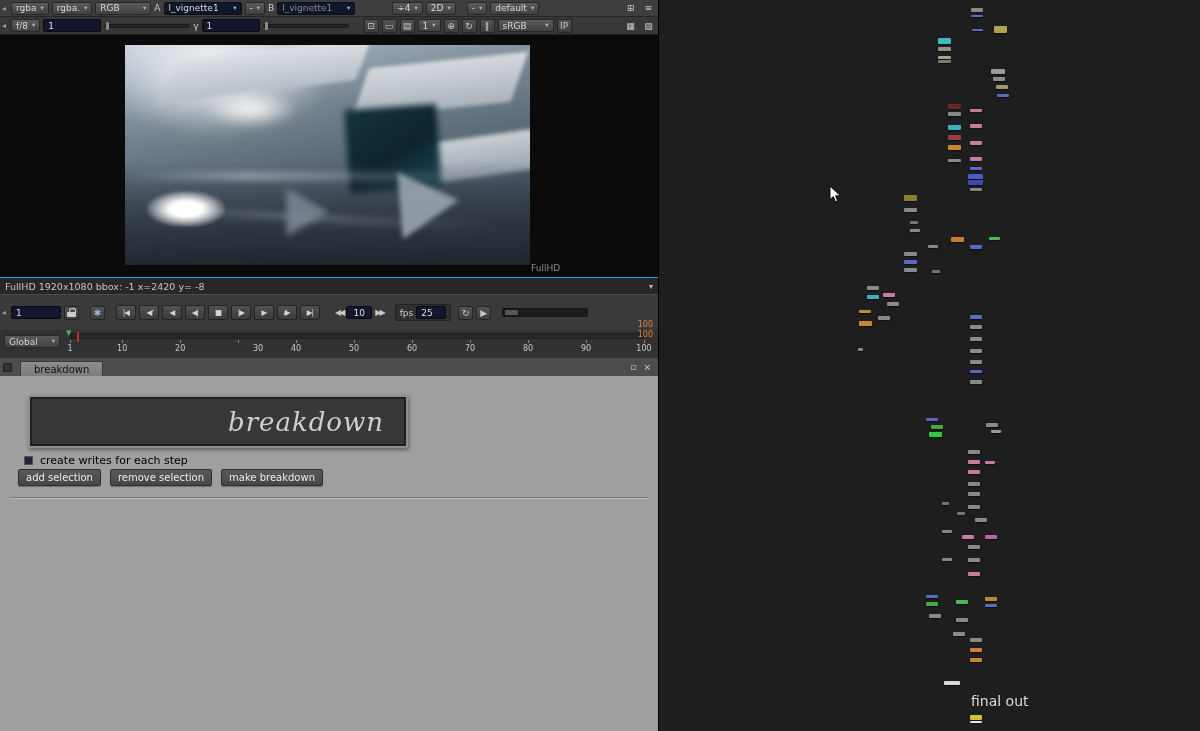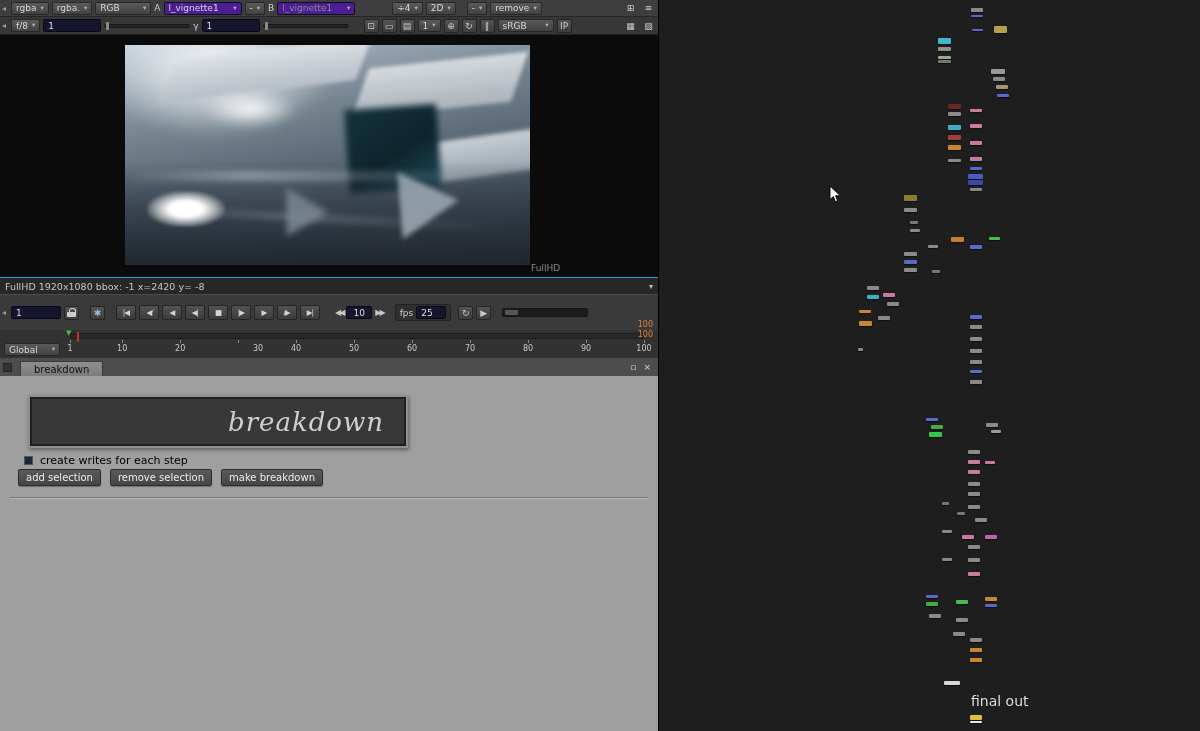--- a/index.html
+++ b/index.html
@@ -7,21 +7,21 @@
 #stage{position:relative;width:1200px;height:731px;background:#1d1d1d}
 .left{position:absolute;left:0;top:0;width:658px;height:731px;background:#0e0e0e}
 .row{display:flex;align-items:center;gap:3px}
 .ml4{margin-left:4px}.ml8{margin-left:8px}.ml12{margin-left:12px}.ml34{margin-left:34px}.mla{margin-left:auto}
 .tb1{position:absolute;left:0;top:0;width:658px;height:17px;background:#3e3e3e;border-bottom:1px solid #262626;padding:0 2px}
 .tb2{position:absolute;left:0;top:17px;width:658px;height:18px;background:#373737;border-bottom:1px solid #202020;padding:0 2px}
 .pane{color:#999;font-size:8px;width:6px;flex:none}
 .dd{height:13px;background:linear-gradient(#5a5a5a,#414141);border:1px solid #272727;border-radius:2px;color:#d8d8d8;font-size:9px;display:inline-flex;align-items:center;padding:0 4px;gap:4px;white-space:nowrap;flex:none}
 .dd b{font-weight:normal}
 .dd i{font-style:normal;font-size:6.5px;color:#b5b5b5;line-height:1}
-.dd.dark{background:#4c1d95;border-color:#0e0e18}
+.dd.dark{background:#0f172a;border-color:#0e0e18}
 .dd.dim b{color:#8a8a8a}
 .dd.w56{width:56px;justify-content:space-between}
 .dd.w78{width:78px;justify-content:space-between}
 .lbl{color:#cccccc;font-size:9px;flex:none}
 .inp{height:13px;background:#15152d;border:1px solid #090916;border-radius:2px;color:#ddd;font-size:9px;display:inline-flex;align-items:center;padding:0 4px;flex:none}
 .w58{width:58px}.w50{width:50px}.w30{width:30px}.w26{width:26px;justify-content:center}
 .slider{position:relative;width:86px;height:4px;background:#252525;border:1px solid #191919;border-radius:2px;flex:none}
 .slider u{position:absolute;left:1px;top:-3px;width:3px;height:8px;background:#8a8a8a;border-radius:1px}
 .icobtn{height:14px;min-width:15px;background:linear-gradient(#545454,#3c3c3c);border:1px solid #252525;border-radius:2px;color:#c9c9c9;font-size:9px;display:inline-flex;align-items:center;justify-content:center;padding:0 2px;flex:none}
 .icobtn.flat{background:none;border:none}
@@ -49,21 +49,21 @@
 .tbt{width:20px;height:15px;background:linear-gradient(#525252,#3b3b3b);border:1px solid #242424;border-radius:2px;color:#d5d5d5;font-size:7.5px;display:flex;align-items:center;justify-content:center;letter-spacing:-1px;flex:none}
 .rew{color:#c9c9c9;font-size:8px;letter-spacing:-2px;flex:none}
 .fpsbox{display:inline-flex;align-items:center;gap:3px;background:#303030;border:1px solid #222;border-radius:2px;padding:1px 4px;color:#ccc;font-size:9px;flex:none}
 .fpsbox b{font-weight:normal}
 .progress{position:relative;width:86px;height:9px;background:#1c1c1c;border:1px solid #151515;border-radius:2px;flex:none}
 .progress u{position:absolute;left:2px;top:1px;width:13px;height:5px;background:#555;border-radius:1px}
 .lock{position:relative;width:9px;height:10px;display:inline-block}
 .lock:before{content:"";position:absolute;left:2px;top:0;width:5px;height:5px;border:1.5px solid #ccc;border-bottom:none;border-radius:3px 3px 0 0}
 .lock:after{content:"";position:absolute;left:0;top:4px;width:9px;height:5px;background:#ccc;border-radius:1px}
 .glrow{position:absolute;left:0;top:330px;width:658px;height:28px;background:#323232}
-.gldd{position:absolute;left:4px;top:13px;width:56px;justify-content:space-between}
+.gldd{position:absolute;left:4px;top:5px;width:56px;justify-content:space-between}
 .tgroove{position:absolute;left:70px;right:14px;top:3px;height:6px;background:#282828;border:1px solid #1f1f1f;border-radius:2px}
 .ghead{position:absolute;left:66px;top:-1px;color:#3ec43e;font-size:7px}
 .redtick{position:absolute;left:77px;top:2px;width:2px;height:10px;background:#c03030}
 .ruler{position:absolute;left:70px;right:14px;top:10px;height:16px}
 .rtick{position:absolute;top:0;width:1px;height:3px;background:#8a8a8a}
 .rlab{position:absolute;top:4px;transform:translateX(-50%);color:#c8c8c8;font-size:8px}
 .rng{position:absolute;color:#e0833a;font-size:8px}
 .rng1{right:5px;bottom:1px}
 .rng2{right:5px;top:0}
 .tabbar{position:absolute;left:0;top:358px;width:658px;height:18px;background:#4d4d4d;display:flex;align-items:flex-end}
@@ -125,21 +125,21 @@
         </span>
       <span class="dd">
           <b>2D</b>
           <i>▾</i>
         </span>
       <span class="dd ml8">
           <b>-</b>
           <i>▾</i>
         </span>
       <span class="dd">
-          <b>remove</b>
+          <b>default</b>
           <i>▾</i>
         </span>
       <span class="icobtn flat mla">⊞</span>
       <span class="icobtn flat">≡</span>
     </div>
 
     <div class="tb2 row">
       <span class="pane">◂</span>
       <span class="dd">
           <b>f/8</b>

